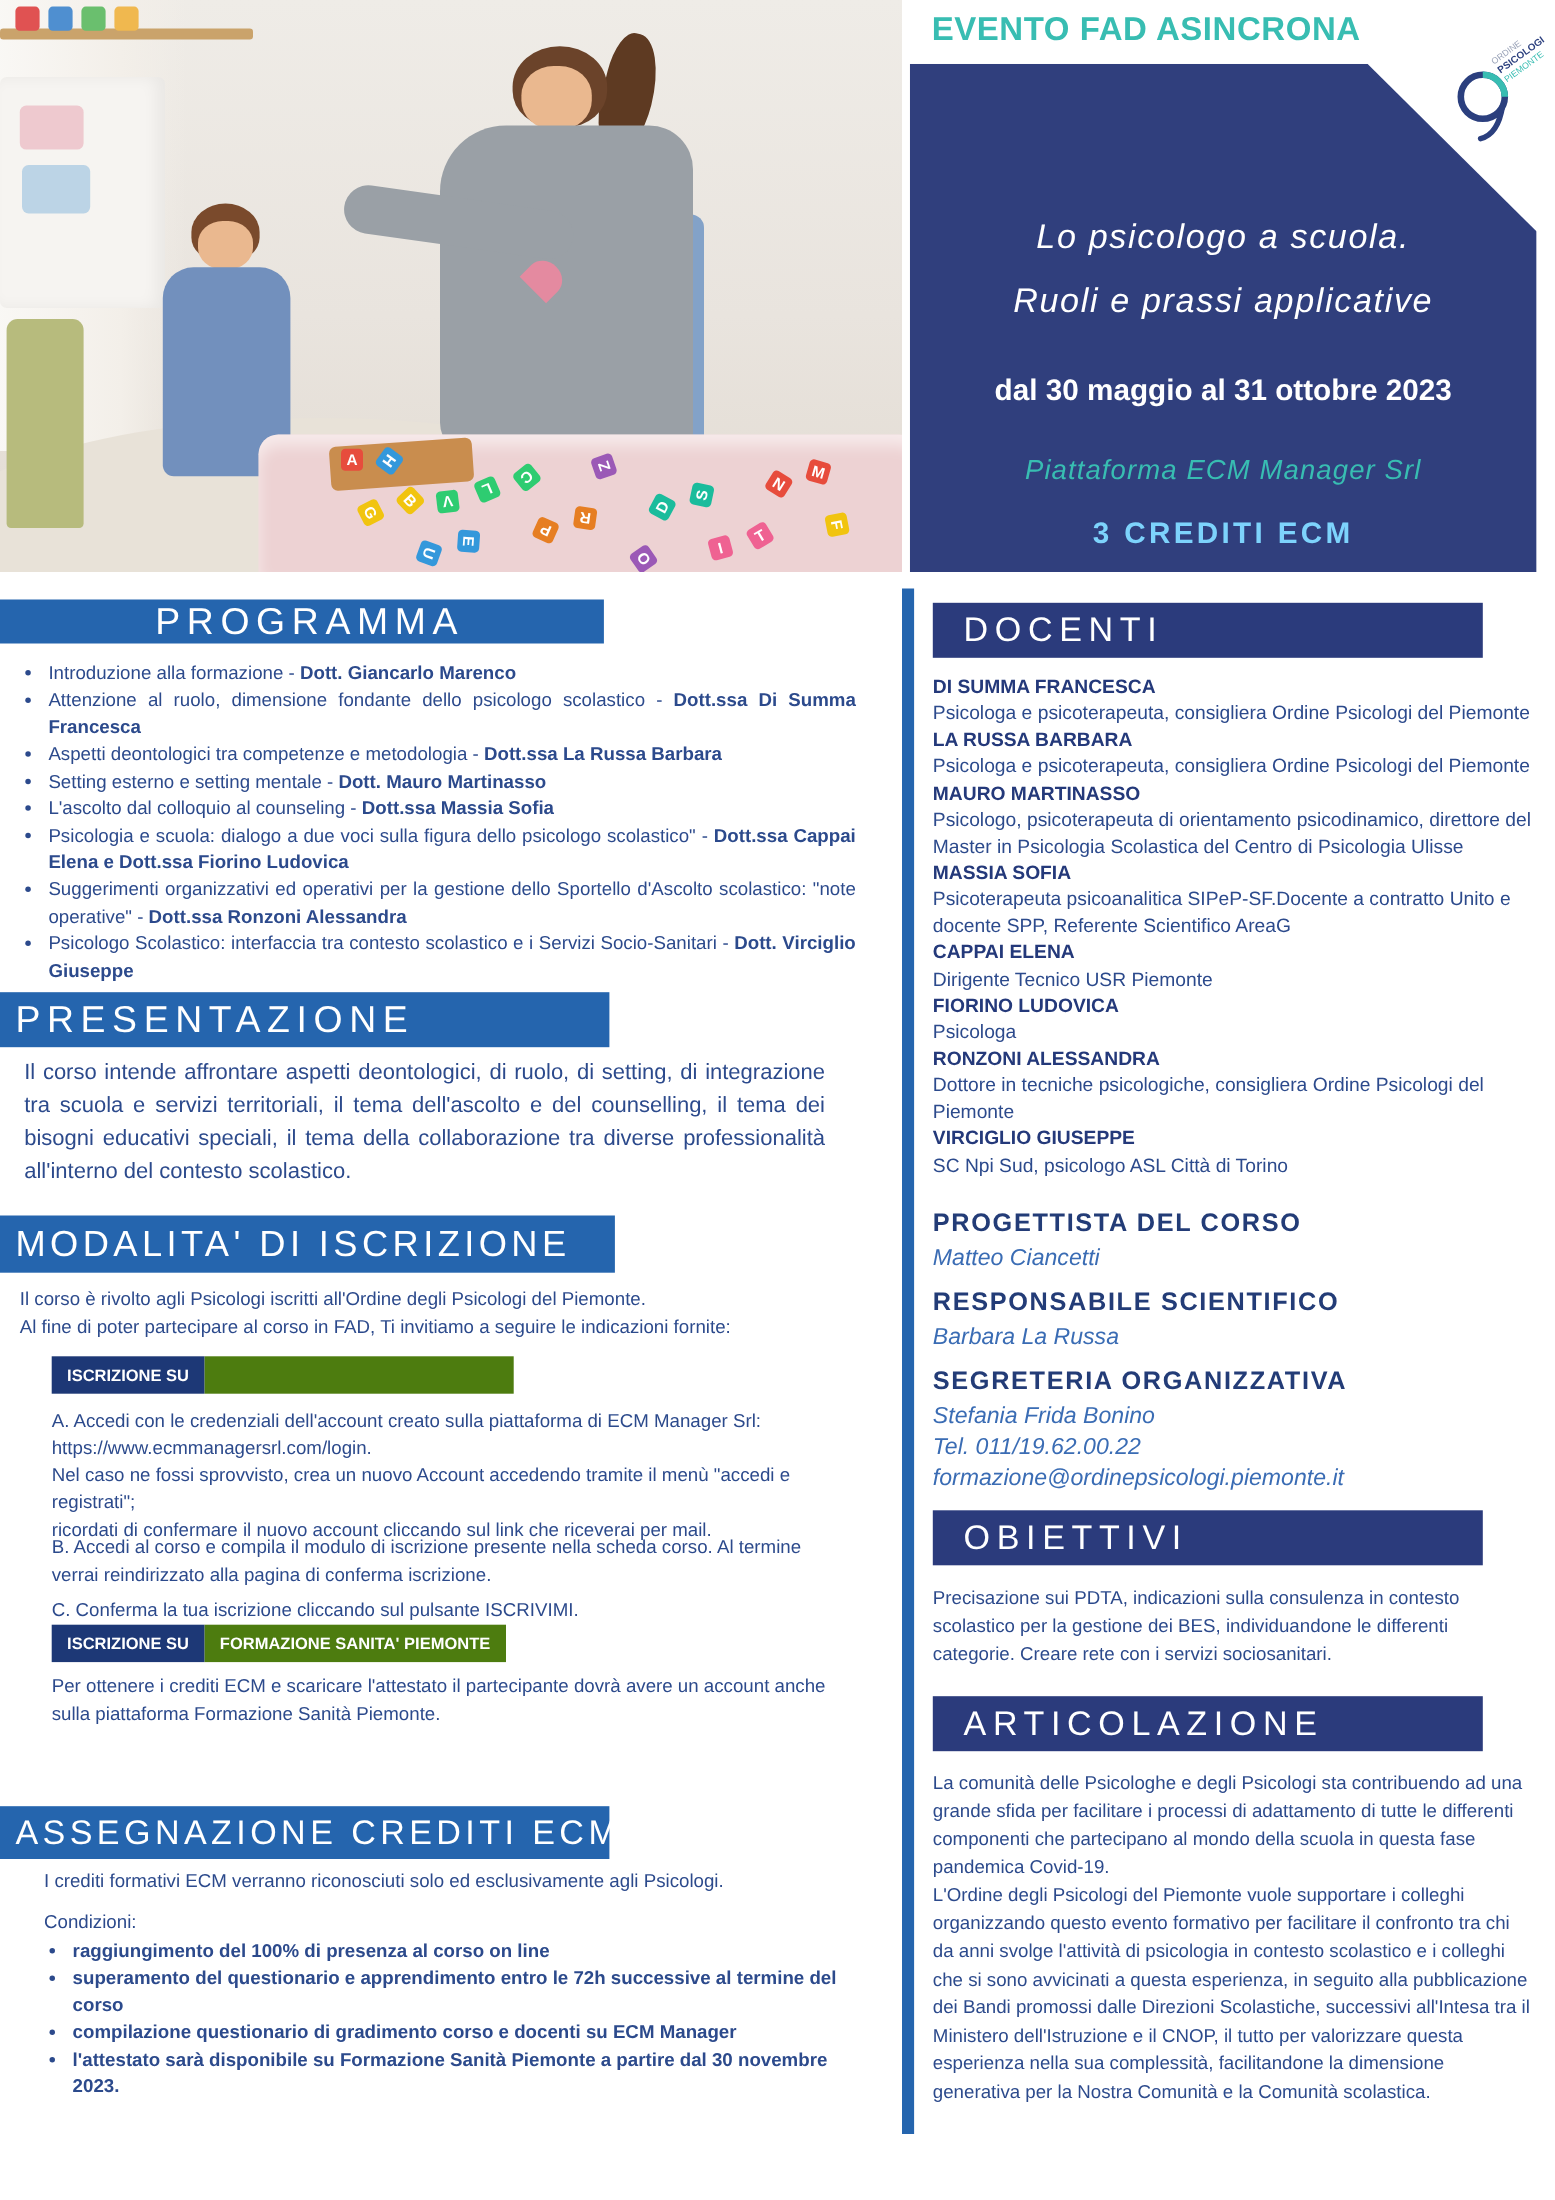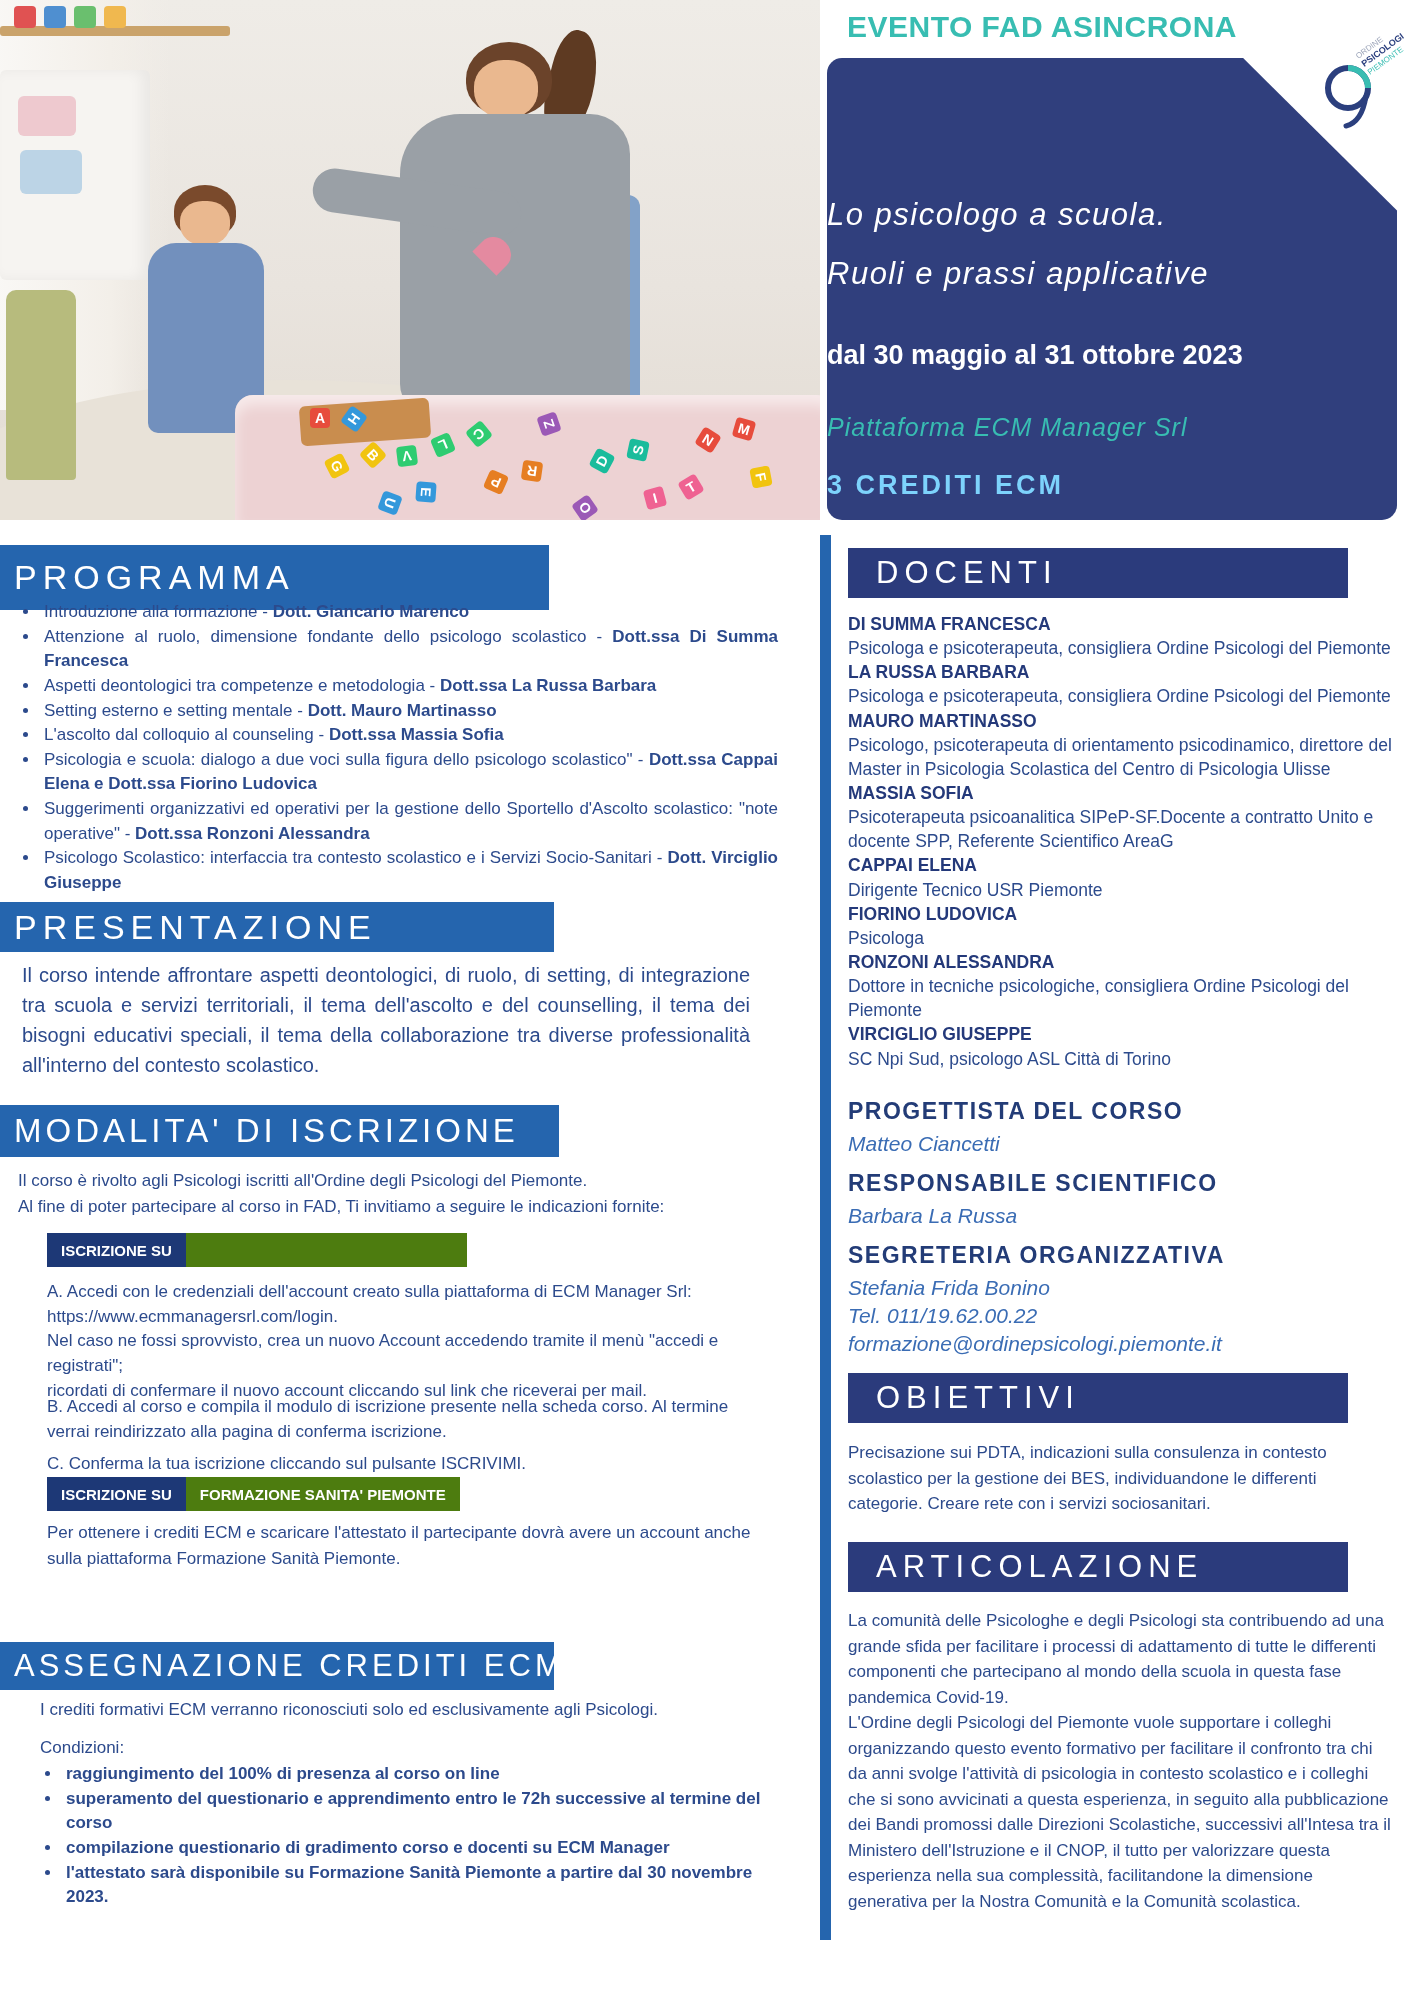--- a/index.html
+++ b/index.html
@@ -33,21 +33,21 @@
   .hero .chairblue{position:absolute;left:545px;top:195px;width:95px;height:240px;background:#83a2c8;border-radius:12px;}
   .hero .table{position:absolute;left:235px;top:395px;width:600px;height:125px;background:#edd2d3;border-radius:18px 18px 0 0;box-shadow:inset 0 10px 14px rgba(255,255,255,.55);}
   .hero .tray{position:absolute;left:300px;top:402px;width:130px;height:40px;background:#c98d4e;border-radius:6px;transform:rotate(-4deg);}
   .hero .letters{position:absolute;left:0;top:0;width:100%;height:100%;}
   .hero .chip{position:absolute;width:20px;height:20px;border-radius:4px;color:#ffffff;font-size:14px;font-weight:bold;
     display:flex;align-items:center;justify-content:center;}
   
   .evento{position:absolute;left:827px;top:10px;width:430px;text-align:center;
     color:#38bdb2;font-size:30px;font-weight:bold;letter-spacing:.5px;}
   .titlebox{position:absolute;left:827px;top:58px;width:570px;height:462px;background:#303f7d;
-    clip-path:polygon(0 0,73% 0,100% 33%,100% 100%,0 100%);color:#ffffff;border-radius:15px;}
+    clip-path:polygon(0 0,73% 0,100% 33%,100% 100%,0 100%);color:#ffffff;text-align:center;}
   .titlebox .maintitle{position:absolute;left:0;top:128px;width:100%;
     font-style:italic;font-size:31px;letter-spacing:1.5px;line-height:1.9;font-weight:500;}
   .titlebox .dates{position:absolute;left:0;top:282px;width:100%;font-size:27px;font-weight:bold;}
   .titlebox .platform{position:absolute;left:0;top:355px;width:100%;color:#38bdb2;font-style:italic;font-size:25px;letter-spacing:1px;}
   .titlebox .credits{position:absolute;left:0;top:412px;width:100%;color:#7dd3fc;font-size:27px;font-weight:bold;letter-spacing:3px;}
   .logo{position:absolute;left:1318px;top:26px;width:92px;height:104px;}
   
   .bar{position:absolute;background:#2565ae;color:#ffffff;display:flex;align-items:center;}
   .bar .bartext{font-size:34px;letter-spacing:6px;font-weight:400;white-space:nowrap;}
   .rbar{background:#2b3b7c;}
@@ -148,21 +148,21 @@
         <text x="40" y="20" font-size="8" fill="#9aa3b8" font-family="Liberation Sans,sans-serif">ORDINE</text>
         <text x="40" y="30" font-size="9" font-weight="bold" fill="#2b3f7e" font-family="Liberation Sans,sans-serif">PSICOLOGI</text>
         <text x="40" y="40" font-size="8" fill="#38bdb2" font-family="Liberation Sans,sans-serif">PIEMONTE</text>
       </g>
       <circle cx="30" cy="62" r="20" fill="none" stroke="#2b3f7e" stroke-width="6"></circle>
       <path d="M 30 42 A 20 20 0 0 1 50 62" fill="none" stroke="#38bdb2" stroke-width="6"></path>
       <path d="M 48 70 Q 44 96 28 100" fill="none" stroke="#2b3f7e" stroke-width="5" stroke-linecap="round"></path>
     </svg>
   </div>
 
-  <div class="bar" style="left:0;top:545px;width:535px;height:65px;padding-left:14px;">
+  <div class="bar" style="left:0;top:545px;width:535px;height:40px;padding-left:14px;justify-content:center;">
     <span class="bartext">PROGRAMMA</span>
   </div>
   <ul class="prog-list" id="prog-list">
       <li><span>Introduzione alla formazione - </span><b>Dott. Giancarlo Marenco</b></li>
       <li><span>Attenzione al ruolo, dimensione fondante dello psicologo scolastico - </span><b>Dott.ssa Di Summa Francesca</b></li>
       <li><span>Aspetti deontologici tra competenze e metodologia - </span><b>Dott.ssa La Russa Barbara</b></li>
       <li><span>Setting esterno e setting mentale - </span><b>Dott. Mauro Martinasso</b></li>
       <li><span>L'ascolto dal colloquio al counseling - </span><b>Dott.ssa Massia Sofia</b></li>
       <li><span>Psicologia e scuola: dialogo a due voci sulla figura dello psicologo scolastico" - </span><b>Dott.ssa Cappai Elena e Dott.ssa Fiorino Ludovica</b></li>
       <li><span>Suggerimenti organizzativi ed operativi per la gestione dello Sportello d'Ascolto scolastico: "note operative" - </span><b>Dott.ssa Ronzoni Alessandra</b></li>

